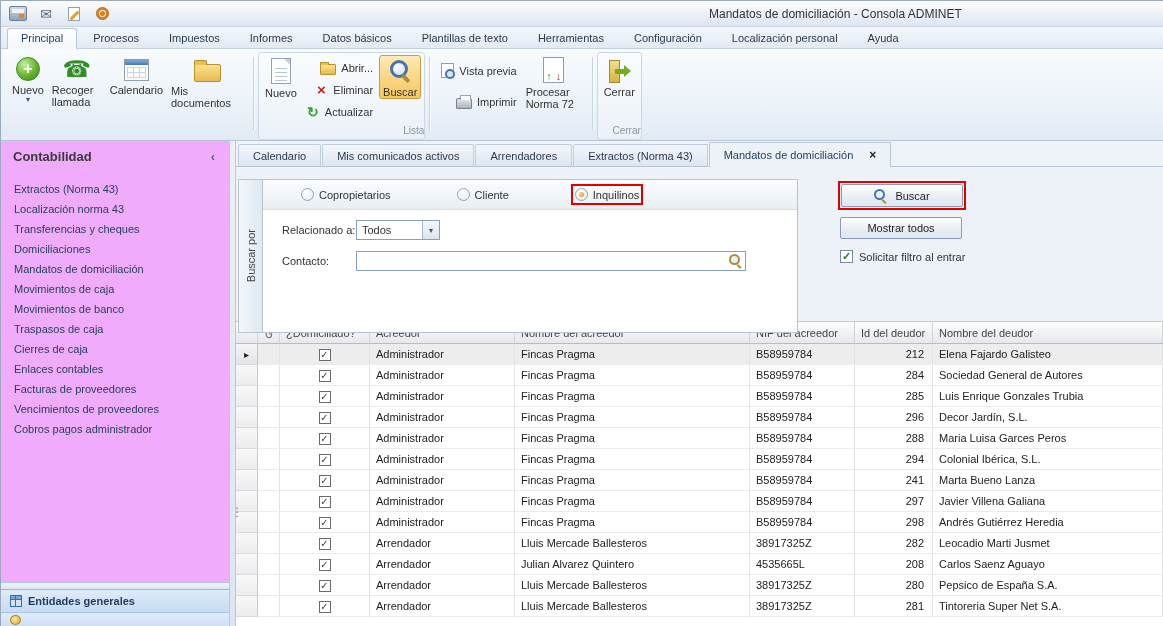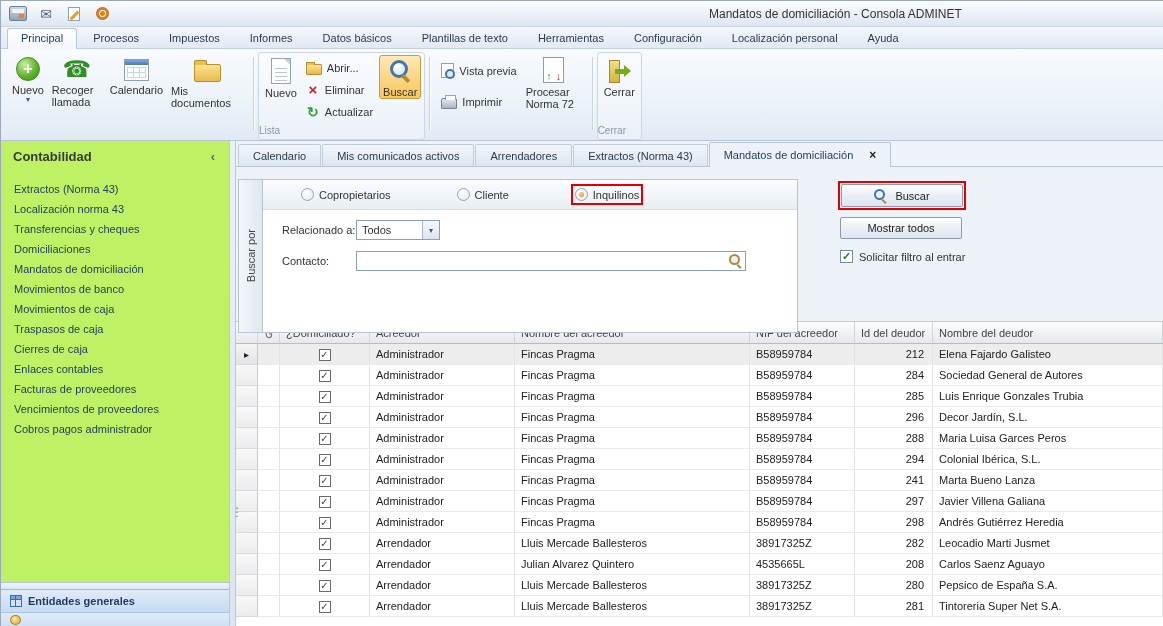--- a/index.html
+++ b/index.html
@@ -53,32 +53,32 @@
 
   
   .ribbon {
     position: absolute; top: 48px; left: 0; right: 0; height: 92px;
     background: linear-gradient(#f8fbfe, #eaf1f8 65%, #e1eaf3);
     border-bottom: 1px solid #b6c4d4;
     display: flex; align-items: stretch; padding: 2px 2px 0 4px;
   }
   .rgroup { display: flex; flex-direction: column; margin: 1px 1px 0; }
   .rgroup-body { flex: 1; display: flex; align-items: flex-start; gap: 2px; padding: 2px 3px; }
-  .rgroup-label { height: 14px; text-align: left; color: #8b96a5; font-size: 10px; }
+  .rgroup-label { height: 14px; text-align: right; color: #8b96a5; font-size: 10px; }
   .rgroup.framed { border: 1px solid #ccd7e3; border-radius: 3px; background: linear-gradient(#f9fcfe, #ebf1f8); }
   .rsep { width: 1px; background: #c6d2df; margin: 6px 3px 10px; box-shadow: 1px 0 0 #fdfeff; }
 
   .rb-lg { display: flex; flex-direction: column; align-items: center; padding: 3px 3px 0; border-radius: 3px; cursor: default; }
   .rb-lg .lbl { text-align: left; line-height: 12px; margin-top: 3px; color: #333; max-width: 72px; }
   .rb-lg .caret { font-size: 8px; color: #4a5a6c; line-height: 7px; }
   .rb-lg.checked {
     background: linear-gradient(#fdeab5, #fbd88a 45%, #f8c75f);
     border: 1px solid #c79b3f;
   }
-  .rb-stack { display: flex; flex-direction: column; gap: 1px; padding-top: 2px; }
+  .rb-stack { display: flex; flex-direction: column; gap: 1px; padding-top: 2px; align-items: flex-end; }
   .rb-stack.spread { gap: 10px; padding-top: 6px; }
   .rb-sm { display: flex; align-items: center; gap: 5px; height: 21px; padding: 0 4px; border-radius: 2px; color: #333; cursor: default; }
 
   
   .plus-icon { width: 24px; height: 24px; border-radius: 50%;
     background: radial-gradient(circle at 35% 30%, #c6ef9d, #63b42e 55%, #3f8c1a);
     border: 1px solid #3f8c1a; color: #fff; font-weight: bold; font-size: 16px;
     display: flex; align-items: center; justify-content: center; line-height: 1; }
   .locate-icon { width: 24px; height: 19px; margin-top: 4px;
     background: linear-gradient(#8fb0e0, #41609c); border: 1px solid #35507f; border-radius: 3px; position: relative; }
@@ -126,21 +126,21 @@
   .door-icon .door { position: absolute; left: 3px; top: 0; width: 11px; height: 23px;
     background: linear-gradient(#f2de8a, #d8b53c); border: 1px solid #a8882a; }
   .door-icon .arrow { position: absolute; left: 9px; top: 9px; width: 9px; height: 5px; background: #74ad1d; }
   .door-icon .arrow::after { content:""; position:absolute; left:9px; top:-4px;
     border-left:7px solid #74ad1d; border-top:6px solid transparent; border-bottom:6px solid transparent; }
 
   
   .workspace { position: absolute; top: 140px; bottom: 0; left: 0; right: 0; display: flex; }
 
   
-  .sidebar { width: 228px; background: #bef264; display: flex; flex-direction: column; }
+  .sidebar { width: 228px; background: #f0abfc; display: flex; flex-direction: column; }
   .side-header { height: 30px; display: flex; align-items: center; padding: 0 8px 0 12px; }
   .side-title { font-size: 13px; font-weight: bold; color: #3a3a3a; flex: 1; }
   .side-collapse { color: #4a6a8a; font-size: 13px; font-weight: bold; width: 16px; text-align: center; cursor: default; }
   .side-items { padding-top: 8px; }
   .side-item { line-height: 20px; padding-left: 13px; color: #24425f; cursor: default; white-space: nowrap; }
   .side-spacer { flex: 1; }
   .nav-gripper { height: 7px; border-top: 1px solid #b5c6da; background: linear-gradient(#eef4fb, #dbe7f4); }
   .side-footer {
     height: 23px; display: flex; align-items: center; gap: 6px; padding-left: 9px;
     background: linear-gradient(#e0ebf8, #c6dbf2); border-top: 1px solid #9db7d6;
@@ -362,22 +362,22 @@
     <div class="side-header">
       <span class="side-title">Contabilidad</span>
       <span class="side-collapse">‹</span>
     </div>
     <div class="side-items">
         <div class="side-item">Extractos (Norma 43)</div>
         <div class="side-item">Localización norma 43</div>
         <div class="side-item">Transferencias y cheques</div>
         <div class="side-item">Domiciliaciones</div>
         <div class="side-item">Mandatos de domiciliación</div>
+        <div class="side-item">Movimientos de caja</div>
         <div class="side-item">Movimientos de banco</div>
-        <div class="side-item">Movimientos de caja</div>
         <div class="side-item">Traspasos de caja</div>
         <div class="side-item">Cierres de caja</div>
         <div class="side-item">Enlaces contables</div>
         <div class="side-item">Facturas de proveedores</div>
         <div class="side-item">Vencimientos de proveedores</div>
         <div class="side-item">Cobros pagos administrador</div>
       </div>
     <div class="side-spacer"></div>
     <div class="nav-gripper"></div>
     <div class="side-footer">

